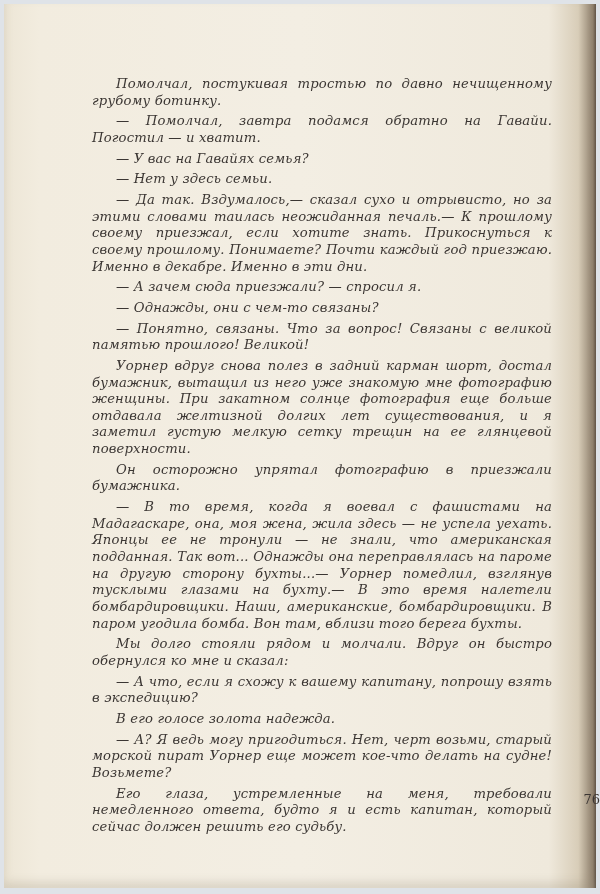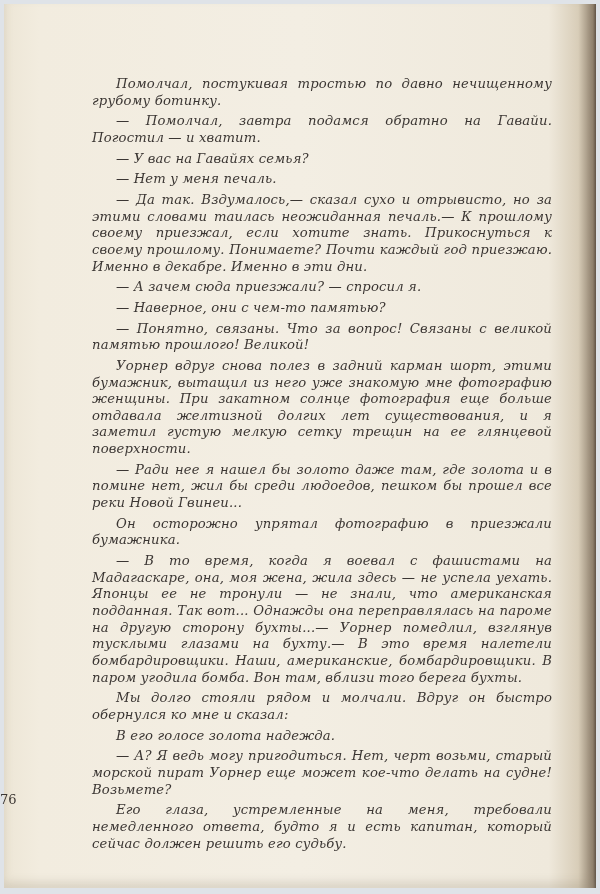--- a/index.html
+++ b/index.html
@@ -17,40 +17,40 @@
     position: absolute; left: 84px; top: 68px; width: 468px;
     font-family: "DejaVu Serif", serif;
     font-size: 13.2px;
     line-height: 16.65px;
     color: #3b3633;
     text-align: justify;
     letter-spacing: 0.15px;
   }
   .text p { margin: 4px; text-indent: 24px; font-style: italic; }
   .pagenum {
-    position: absolute; top: 792px; left: 0; width: 600px; text-align: left;
+    position: absolute; top: 792px; left: 0; width: 600px; text-align: right;
     font-family: "DejaVu Serif", serif; font-size: 13px; color: #3b3633;
   }
 </style>
 </head>
 <body>
 
 <div class="page">
   <div class="text">
     <p>Помолчал, постукивая тростью по давно нечищенному грубому ботинку.</p>
     <p>— Помолчал, завтра подамся обратно на Гавайи. Погостил — и хватит.</p>
     <p>— У вас на Гавайях семья?</p>
-    <p>— Нет у меня печаль.</p>
+    <p>— Нет у здесь семьи.</p>
     <p>— Да так. Вздумалось,— сказал сухо и отрывисто, но за этими словами таилась неожиданная печаль.— К прошлому своему приезжал, если хотите знать. Прикоснуться к своему прошлому. Понимаете? Почти каждый год приезжаю. Именно в декабре. Именно в эти дни.</p>
     <p>— А зачем сюда приезжали? — спросил я.</p>
-    <p>— Наверное, они с чем-то памятью?</p>
+    <p>— Однажды, они с чем-то связаны?</p>
     <p>— Понятно, связаны. Что за вопрос! Связаны с великой памятью прошлого! Великой!</p>
-    <p>Уорнер вдруг снова полез в задний карман шорт, этими бумажник, вытащил из него уже знакомую мне фотографию женщины. При закатном солнце фотография еще больше отдавала желтизной долгих лет существования, и я заметил густую мелкую сетку трещин на ее глянцевой поверхности.</p>
-    <p>— Ради нее я нашел бы золото даже там, где золота и в помине нет, жил бы среди людоедов, пешком бы прошел все реки Новой Гвинеи...</p>
+    <p>Уорнер вдруг снова полез в задний карман шорт, достал бумажник, вытащил из него уже знакомую мне фотографию женщины. При закатном солнце фотография еще больше отдавала желтизной долгих лет существования, и я заметил густую мелкую сетку трещин на ее глянцевой поверхности.</p>
     <p>Он осторожно упрятал фотографию в приезжали бумажника.</p>
     <p>— В то время, когда я воевал с фашистами на Мадагаскаре, она, моя жена, жила здесь — не успела уехать. Японцы ее не тронули — не знали, что американская подданная. Так вот... Однажды она переправлялась на пароме на другую сторону бухты...— Уорнер помедлил, взглянув тусклыми глазами на бухту.— В это время налетели бомбардировщики. Наши, американские, бомбардировщики. В паром угодила бомба. Вон там, вблизи того берега бухты.</p>
     <p>Мы долго стояли рядом и молчали. Вдруг он быстро обернулся ко мне и сказал:</p>
+    <p>— А что, если я схожу к вашему капитану, попрошу взять в экспедицию?</p>
     <p>В его голосе золота надежда.</p>
     <p>— А? Я ведь могу пригодиться. Нет, черт возьми, старый морской пират Уорнер еще может кое-что делать на судне! Возьмете?</p>
     <p>Его глаза, устремленные на меня, требовали немедленного ответа, будто я и есть капитан, который сейчас должен решить его судьбу.</p>
   </div>
 </div>
 <div class="pagenum">76</div>
 
 </body></html>

